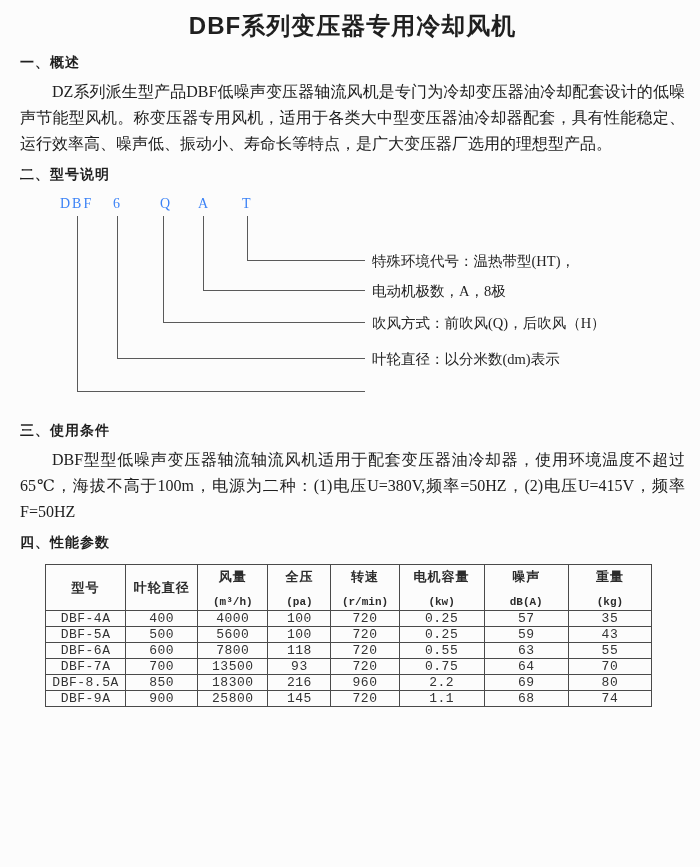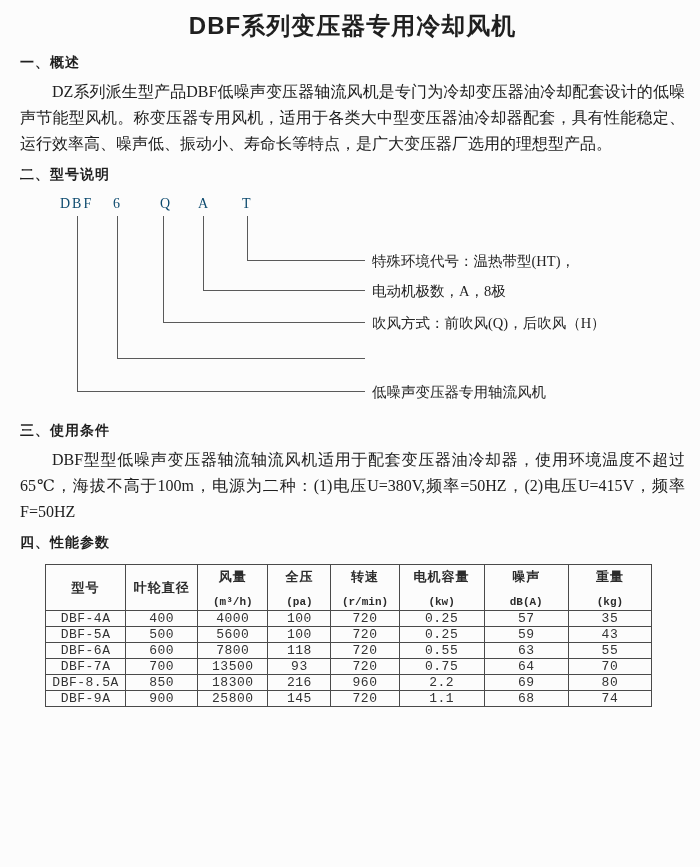--- a/index.html
+++ b/index.html
@@ -23,21 +23,21 @@
     font-size: 16px; line-height: 26px;
     text-align: justify; text-indent: 2em;
     margin: 2px 0 6px; color: #202020;
   }
 
   
   .diagram { position: relative; width: 665px; height: 222px; margin: 2px 0 0; }
   .diagram .letter {
     position: absolute; top: 5px;
     font-family: "Liberation Serif", "DejaVu Serif", serif;
-    font-size: 14px; letter-spacing: 2px; color: #0c4a6e;
+    font-size: 14px; letter-spacing: 2px; color: #3b82f6;
   }
   .diagram .branch {
     position: absolute;
     border-left: 1px solid #5a5a5a;
     border-bottom: 1px solid #5a5a5a;
   }
   .diagram .blabel {
     position: absolute;
     font-family: "Liberation Serif", "DejaVu Serif", serif;
     font-size: 14.5px; line-height: 20px; white-space: nowrap; color: #242424;
@@ -78,22 +78,22 @@
       <span class="letter" style="left: 140px;">Q</span>
       <span class="letter" style="left: 178px;">A</span>
       <span class="letter" style="left: 222px;">T</span>
       <div class="branch" style="left: 227px; top: 25px; width: 118px; height: 45px;"></div>
       <span class="blabel" style="left: 352px; top: 60px;">特殊环境代号：温热带型(HT)，</span>
       <div class="branch" style="left: 183px; top: 25px; width: 162px; height: 75px;"></div>
       <span class="blabel" style="left: 352px; top: 90px;">电动机极数，A，8极</span>
       <div class="branch" style="left: 143px; top: 25px; width: 202px; height: 107px;"></div>
       <span class="blabel" style="left: 352px; top: 122px;">吹风方式：前吹风(Q)，后吹风（H）</span>
       <div class="branch" style="left: 97px; top: 25px; width: 248px; height: 143px;"></div>
+      <span class="blabel" style="left: 352px; top: 158px;">叶轮直径：以分米数(dm)表示</span>
       <div class="branch" style="left: 57px; top: 25px; width: 288px; height: 176px;"></div>
-      <span class="blabel" style="left: 352px; top: 191px;">低噪声变压器专用轴流风机</span>
     </div>
 
   <h2 class="sec-heading">三、使用条件</h2>
   <p class="body-text">DBF型型低噪声变压器轴流轴流风机适用于配套变压器油冷却器，使用环境温度不超过65℃，海拔不高于100m，电源为二种：(1)电压U=380V,频率=50HZ，(2)电压U=415V，频率F=50HZ</p>
 
   <h2 class="sec-heading">四、性能参数</h2>
 
   <table class="perf">
     <colgroup id="cols">
         <col style="width: 80px;">

